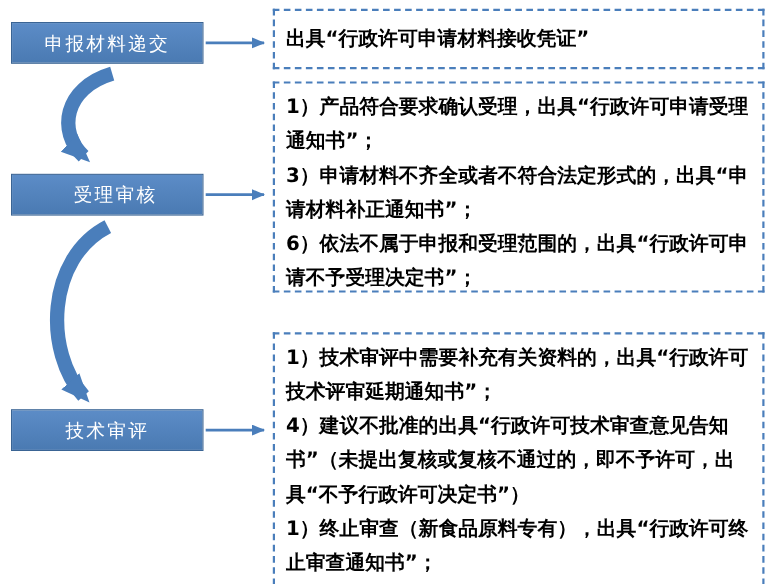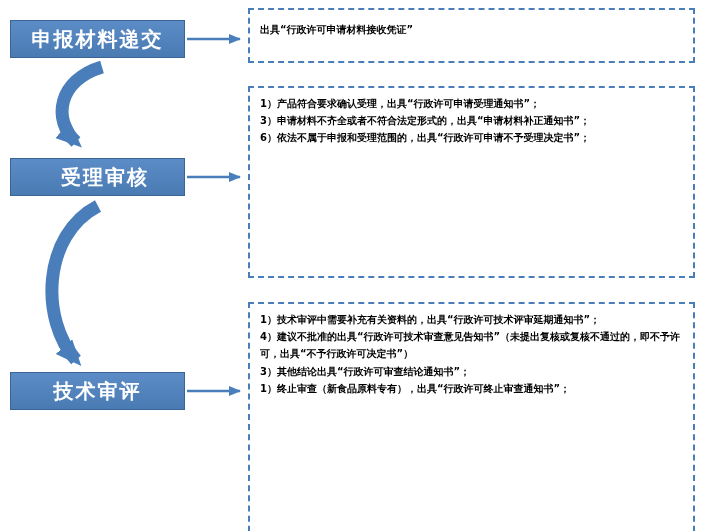--- a/index.html
+++ b/index.html
@@ -24,47 +24,47 @@
     height: 38px;
     background: linear-gradient(#5c8cc7, #4a7ab2);
     border: 1px solid #3a6494;
     display: flex;
     align-items: center;
     justify-content: center;
     box-sizing: border-box;
   }
   .step span {
     color: #ffffff;
-    font-weight: bold;
-    font-size: 20px;
+    font-weight: normal;
+    font-size: 17px;
     letter-spacing: 2px;
     white-space: nowrap;
   }
   .step1 { top: 20px; }
   .step2 { top: 158px; padding-left: 15px; }
   .step3 { top: 372px; justify-content: center; }
   .note {
     position: absolute;
     left: 248px;
     width: 447px;
     border: 2px dashed #4a7ebb;
     box-sizing: border-box;
     padding: 7px 10px 6px 10px;
     background: #ffffff;
   }
   .note p {
     margin: 0;
     color: #000000;
     font-weight: bold;
-    font-size: 10px;
+    font-size: 18px;
     line-height: 1.72;
     text-align: left;
   }
   .note1 { top: 8px;   height: 55px; }
-  .note2 { top: 86px;  height: 192px; }
+  .note2 { top: 74px;  height: 192px; }
   .note3 { top: 302px; height: 240px; }
   .note1 p { padding-top: 4px; }
 </style>
 </head>
 <body>
 
 <div class="canvas">
 
   <svg class="arrows" viewBox="0 0 703 531" xmlns="http://www.w3.org/2000/svg">
     <defs>
@@ -113,17 +113,16 @@
 
   <div class="note note2">
     <p>1）产品符合要求确认受理，出具“行政许可申请受理通知书”；</p>
     <p>3）申请材料不齐全或者不符合法定形式的，出具“申请材料补正通知书”；</p>
     <p>6）依法不属于申报和受理范围的，出具“行政许可申请不予受理决定书”；</p>
   </div>
 
   <div class="note note3">
     <p>1）技术审评中需要补充有关资料的，出具“行政许可技术评审延期通知书”；</p>
     <p>4）建议不批准的出具“行政许可技术审查意见告知书”（未提出复核或复核不通过的，即不予许可，出具“不予行政许可决定书”）</p>
-    <p>3）其他结论出具“行政许可审查结论通知书”；</p>
     <p>1）终止审查（新食品原料专有），出具“行政许可终止审查通知书”；</p>
   </div>
 
 </div>
 
 </body></html>

